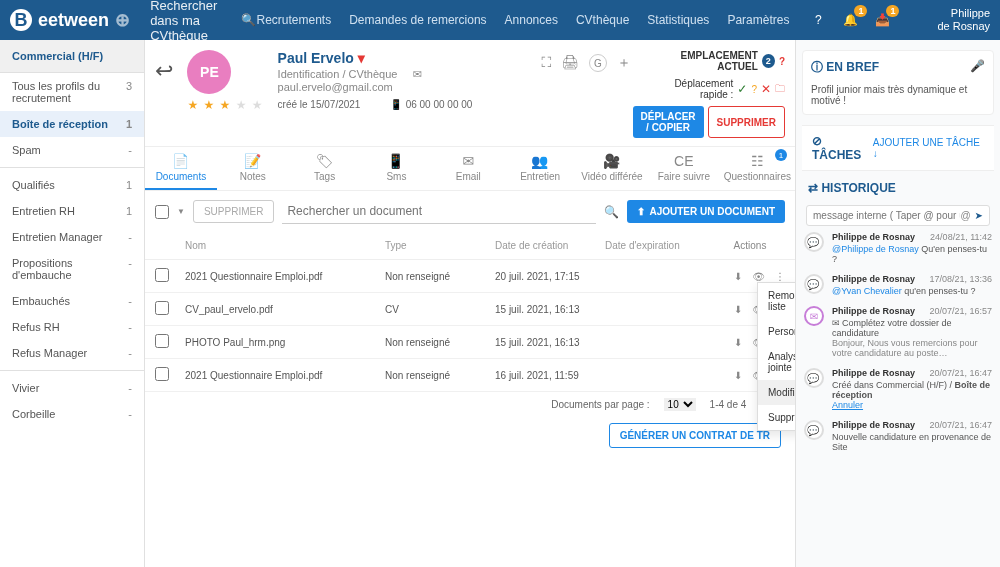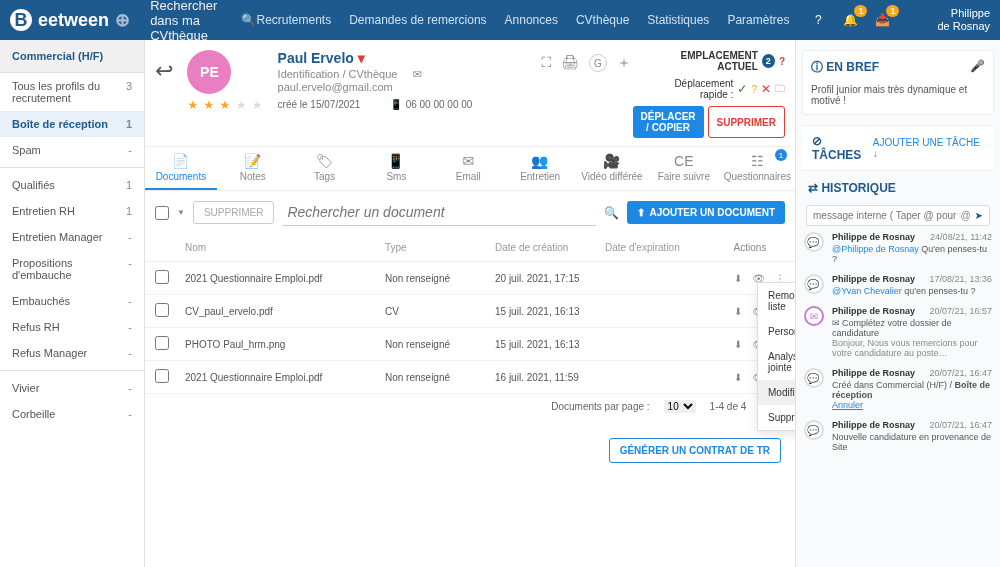--- a/index.html
+++ b/index.html
@@ -52,38 +52,38 @@
 .tabs { display: flex; border-bottom: 1px solid #eee; }
 .tab { flex: 1; text-align: center; padding: 6px 4px; font-size: 10px; color: #888; cursor: pointer; position: relative; }
 .tab.active { color: #1e88e5; border-bottom: 2px solid #1e88e5; }
 .tab .ico { display: block; font-size: 14px; margin-bottom: 2px; }
 .tab-badge { position: absolute; top: 2px; right: 8px; background: #1e88e5; color: #fff; border-radius: 50%; width: 12px; height: 12px; font-size: 8px; display: flex; align-items: center; justify-content: center; }
 
 
 .doc-toolbar { display: flex; align-items: center; padding: 8px 10px; gap: 8px; }
 .chk { width: 14px; height: 14px; }
 .btn-supprimer { border: 1px solid #ccc; background: #fff; color: #aaa; padding: 5px 10px; font-size: 10px; border-radius: 3px; cursor: pointer; }
-.doc-search { flex: 1; border: none; border-bottom: 1px solid #ccc; padding: 5px; font-size: 14px; outline: none; font-style: italic; }
+.doc-search { flex: 1; border: none; border-bottom: 1px solid #ccc; padding: 5px; font-size: 12px; outline: none; }
 .btn-add-doc { background: #1e88e5; color: #fff; border: none; border-radius: 3px; padding: 6px 10px; font-size: 10px; font-weight: 600; display: flex; align-items: center; gap: 4px; cursor: pointer; }
 
 
 .doc-table { width: 100%; }
 .doc-head, .doc-row { display: flex; align-items: center; padding: 8px 10px; font-size: 10px; }
 .doc-head { color: #999; border-bottom: 1px solid #eee; }
 .doc-row { border-bottom: 1px solid #f0f0f0; color: #555; }
 .col-chk { width: 30px; }
 .col-name { width: 200px; }
 .col-type { width: 110px; }
 .col-created { width: 110px; }
 .col-exp { width: 110px; }
 .col-actions { flex: 1; text-align: right; color: #888; display: flex; gap: 10px; justify-content: flex-end; }
 
 .doc-footer { display: flex; justify-content: flex-end; align-items: center; gap: 14px; padding: 6px 14px; font-size: 10px; color: #666; }
 .doc-footer select { border: none; font-size: 10px; }
-.btn-outline-blue { background: #fff; color: #1e88e5; border: 1px solid #1e88e5; border-radius: 3px; padding: 6px 10px; font-size: 10px; font-weight: 600; cursor: pointer; float: right; margin: 19px 14px; }
+.btn-outline-blue { background: #fff; color: #1e88e5; border: 1px solid #1e88e5; border-radius: 3px; padding: 6px 10px; font-size: 10px; font-weight: 600; cursor: pointer; float: right; margin: 6px 14px; }
 
 
 .ctx-menu { position: absolute; background: #fff; border: 1px solid #ddd; box-shadow: 0 4px 10px rgba(0,0,0,0.1); width: 120px; }
 .ctx-item { padding: 7px 10px; font-size: 10px; color: #333; cursor: pointer; }
 .ctx-item:hover, .ctx-item.hl { background: #f0f0f0; }
 
 
 .right { position: absolute; top: 40px; right: 0; width: 205px; bottom: 0; border-left: 1px solid #e0e0e0; background: #f9fafb; font-size: 10px; overflow: hidden; }
 .brief { background: #fff; margin: 10px 6px; border: 1px solid #eee; border-radius: 4px; padding: 8px; }
 .brief-title { color: #1e5a8e; font-weight: 700; font-size: 12px; display: flex; align-items: flex-start; justify-content: space-between; }

